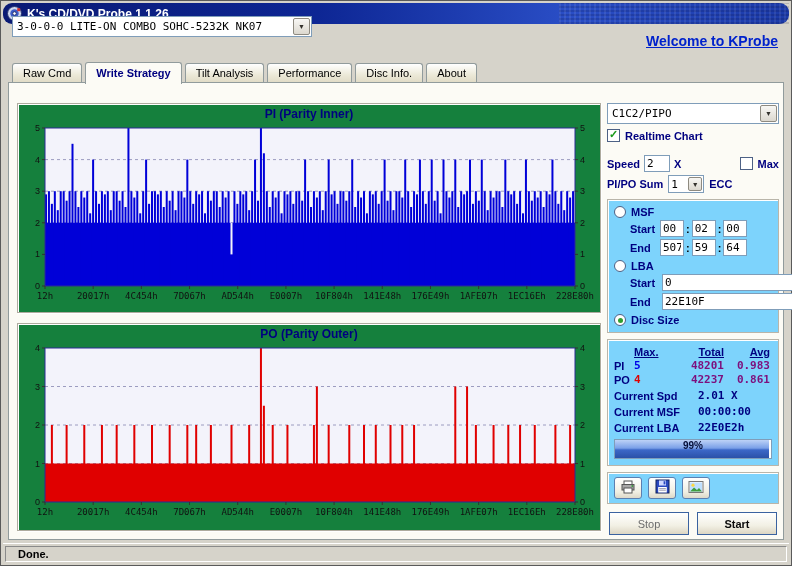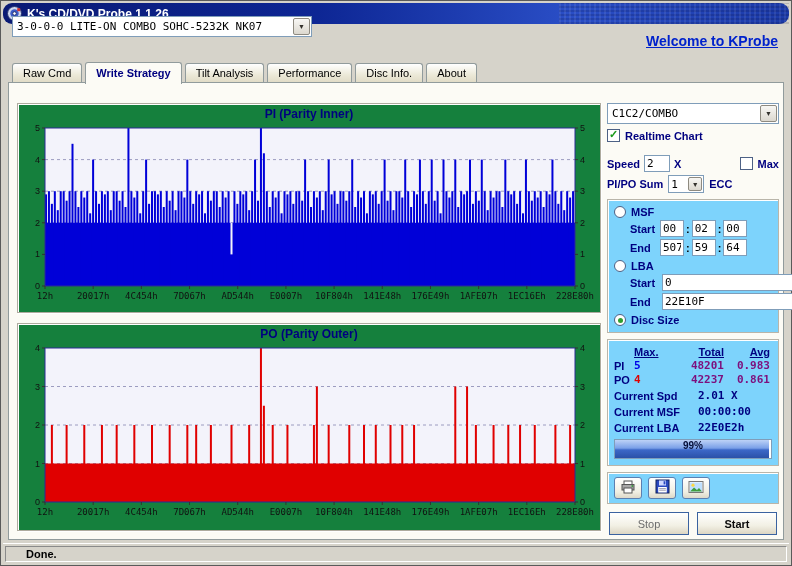--- a/index.html
+++ b/index.html
@@ -88,21 +88,21 @@
   .ssrow { display:flex; justify-content:space-between; margin-top:8px; padding:0 2px; }
   .xpbtn { width:80px; height:23px; border:1px solid #3a62a0; border-radius:0; cursor:pointer;
     background:linear-gradient(#ffffff,#f2f0e4 60%,#dcd6c4); font-family:"Liberation Sans",sans-serif; font-size:11px; }
   .stop { color:#6d6d6d; }
   .start { font-weight:bold; color:#0b0b0b; }
 
   
   .statusbar { position:absolute; left:3px; right:3px; bottom:3px; height:20px; background:#d6d3ca;
     border-top:1px solid #ffffff; display:flex; align-items:center; padding:1px 2px 0 2px; }
   .status-field { flex:1; height:16px; border:1px solid; border-color:#8a8a8a #ffffff #ffffff #8a8a8a;
-    display:flex; align-items:center; padding-left:20px; font-weight:bold; color:#000; }
+    display:flex; align-items:center; padding-left:12px; font-weight:bold; color:#000; }
 </style>
 </head>
 <body>
 
 <div class="window">
 
   <div class="titlebar">
     <span class="app-icon">
       <svg width="15" height="15" viewBox="0 0 15 15" xmlns="http://www.w3.org/2000/svg">
         <circle cx="7.5" cy="7.5" r="7" fill="#cdd6ee" stroke="#24306e"></circle>
@@ -459,21 +459,21 @@
             <line x1="507.8181818181818" y1="159" x2="507.8181818181818" y2="162" stroke="#333333"></line>
             <text x="507.8181818181818" y="172" text-anchor="middle" font-size="9" font-family="DejaVu Sans Mono, monospace" fill="#111111">1EC16Eh</text>
             <line x1="556" y1="159" x2="556" y2="162" stroke="#333333"></line>
             <text x="556" y="172" text-anchor="middle" font-size="9" font-family="DejaVu Sans Mono, monospace" fill="#111111">228E80h</text>
           </svg></div>
     </div>
 
     <div class="controls">
 
       <div class="combo">
-        <span class="combo-text">C1C2/COMBO</span>
+        <span class="combo-text">C1C2/PIPO</span>
         <span class="combo-btn"></span>
       </div>
 
       <div class="row rt">
         <span class="chk on"></span>
         <span class="nv">Realtime Chart</span>
       </div>
 
       <div class="row sp">
         <span class="nv">Speed</span>

